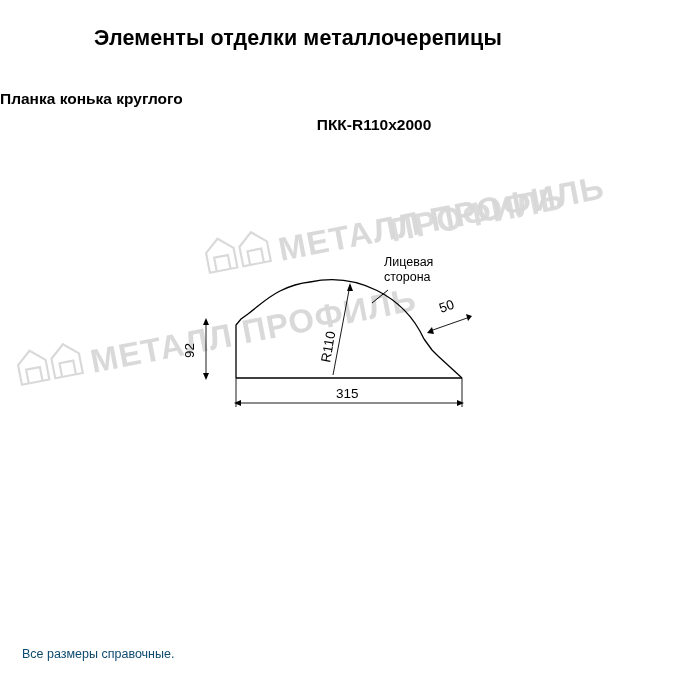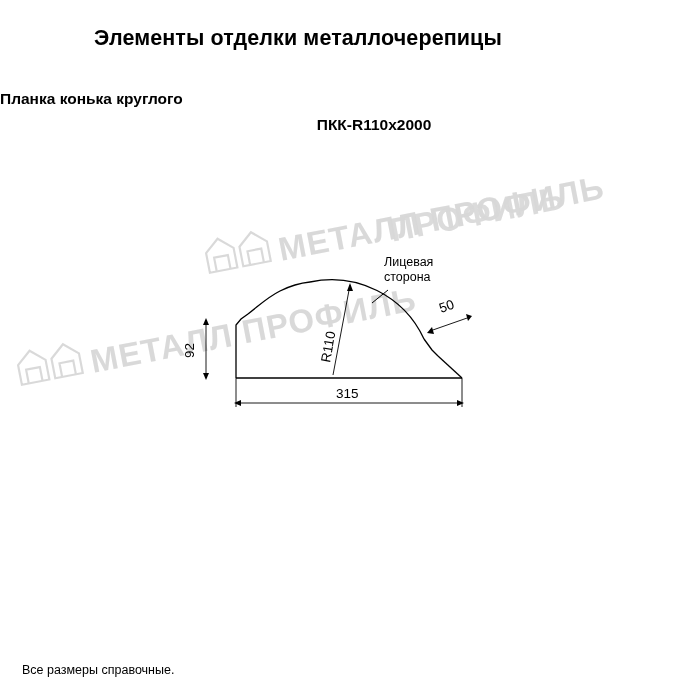--- a/index.html
+++ b/index.html
@@ -58,24 +58,24 @@
     position: absolute;
     top: 175px;
     left: 0;
     width: 700px;
     height: 280px;
     pointer-events: none;
   }
   .footer {
     position: absolute;
     left: 22px;
-    bottom: 20px;
+    bottom: 36px;
     font-size: 12.5px;
     line-height: 19px;
-    color: #000000;
+    color: #0c4a6e;
   }
   .footer div {
     white-space: nowrap;
   }
   svg text {
     font-family: "Liberation Sans", sans-serif;
     fill: #000000;
   }
   .wm text {
     font-family: "Liberation Sans", sans-serif;

